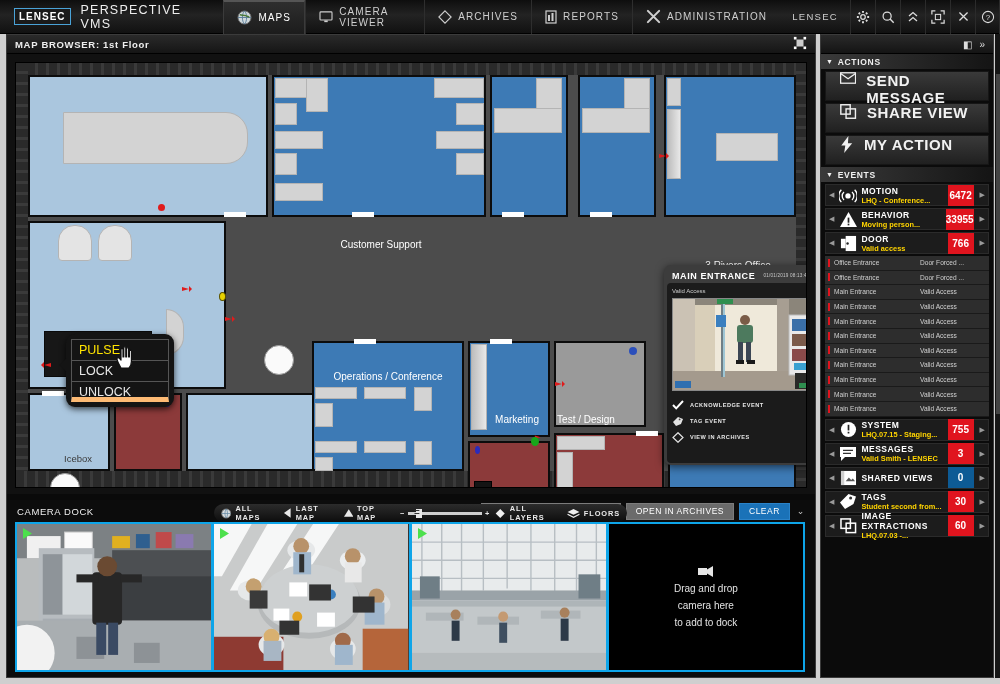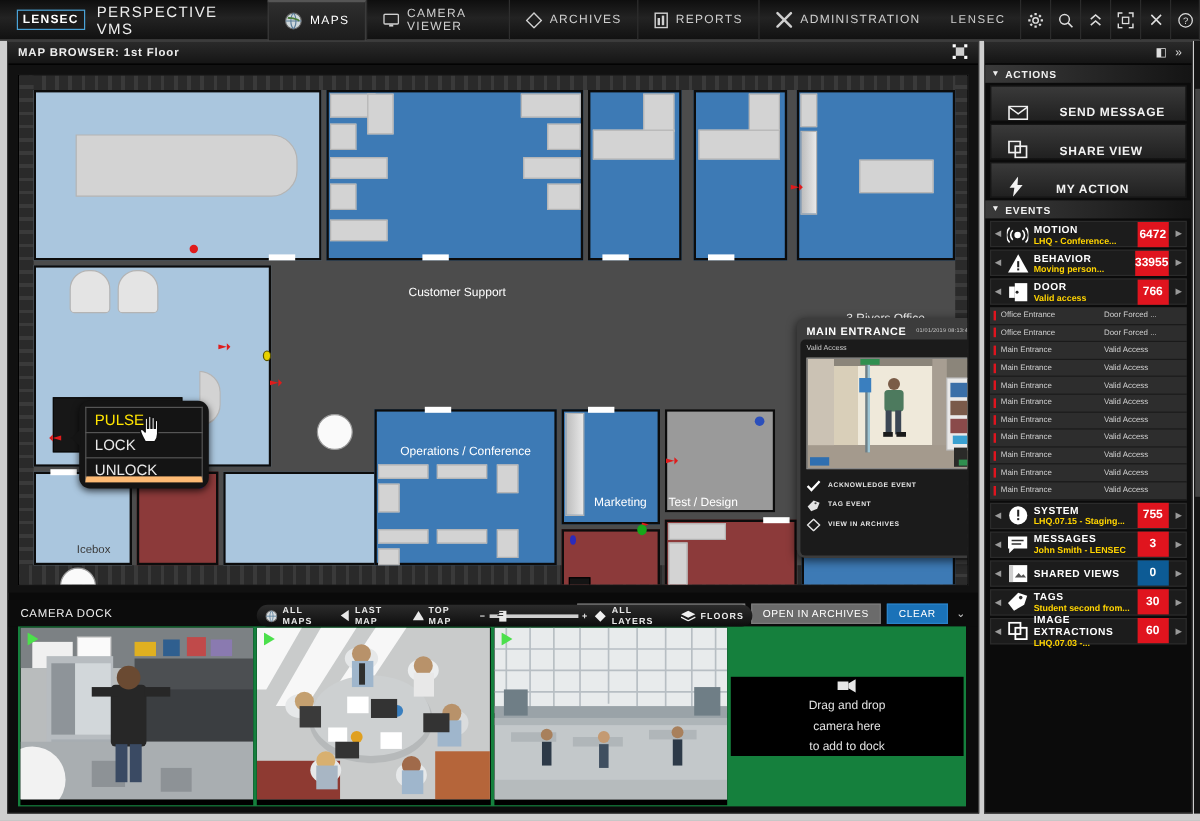--- a/index.html
+++ b/index.html
@@ -100,39 +100,39 @@
   
   #dock { position:absolute; left:0; top:465px; width:808px; height:177px;
     background:#0c0c0c; }
   #dockhd { height:22px; display:flex; align-items:center; padding:0 6px 0 10px;
     color:#eee; font-size:9.5px; letter-spacing:.6px; background:#0c0c0c; }
   .dbtn { height:17px; padding:0 9px; display:flex; align-items:center;
     font-size:8.5px; letter-spacing:.5px; color:#fff; background:#6b6b6b;
     margin-left:5px; cursor:pointer; border:1px solid #7c7c7c;}
   .dbtn.blue { background:#1a72b8; border-color:#2a83c9; }
   #dockgrid { position:absolute; left:8px; top:22px; width:790px; height:150px;
-    display:flex; gap:3px; background:#15803d; padding:2px;align-items:center; }
+    display:flex; gap:3px; background:#0ea5e9; padding:2px; }
   .dcell { flex:1; position:relative; overflow:hidden; background:#000; }
   .play { position:absolute; left:5px; top:4px; z-index:3; }
   .dropmsg { display:flex; flex-direction:column; align-items:center;
     justify-content:center; height:100%; color:#e2e2e2; font-size:10px;
     line-height:14px; gap:3px; }
 
   
   #right { position:absolute; left:820px; top:0; width:174px; height:644px;
     background:#0b0b0b; border:1px solid #3b3b3b; }
   #rhd { height:19px; background:linear-gradient(180deg,#2a2a2a,#141414);
     display:flex; align-items:center; justify-content:flex-end; gap:7px;
     padding-right:8px; color:#ddd; font-size:10px; border-bottom:1px solid #000;}
   .sec { height:15px; background:linear-gradient(90deg,#3a3a3a,#141414);
     display:flex; align-items:center; padding-left:5px; color:#f0f0f0;
     font-size:8.5px; font-weight:bold; letter-spacing:.7px; }
   .abtn { height:30px; margin:2px 4px; background:linear-gradient(180deg,#3a3a3a,#202020);
-    display:flex; align-items:flex-end; gap:26px; padding-left:14px;
-    color:#f2f2f2; font-size:10px; font-weight:bold; letter-spacing:.6px;
+    display:flex; align-items:flex-start; gap:10px; padding-left:14px;
+    color:#f2f2f2; font-size:15px; font-weight:bold; letter-spacing:.6px;
     border:1px solid #161616; cursor:pointer; }
   .ev { height:22px; margin:2px 4px 2px 4px; background:#1c1c1c;
     display:flex; align-items:center; position:relative; border:1px solid #2b2b2b;
     cursor:pointer; }
   .ev .ar { color:#9a9a9a; font-size:7px; padding:0 3px; }
   .ev .ic { width:22px; display:flex; align-items:center; justify-content:center; }
   .ev .tx { flex:1; padding-left:2px; }
   .ev .tt { color:#fff; font-size:8.5px; font-weight:bold; letter-spacing:.5px;}
   .ev .sb { color:#ffd400; font-size:7.4px; font-weight:bold; }
   .badge { min-width:26px; height:21px; display:flex; align-items:center;
@@ -824,21 +824,21 @@
         <span class="ic">
           <svg width="18" height="16" viewBox="0 0 18 16">
               <path d="M1 1h16v10H6l-4 4v-4H1z" fill="#fff"></path>
               <g stroke="#333" stroke-width="1.2">
                 <path d="M4 4.4h10M4 7.4h8"></path>
               </g>
             </svg>
         </span>
         <span class="tx">
           <div class="tt">MESSAGES</div>
-          <div class="sb">John Smith - LENSEC</div>
+          <div class="sb">Valid Smith - LENSEC</div>
         </span>
         <span class="badge">3</span>
         <span class="ar">▶</span>
       </div>
 
       <div class="ev">
         <span class="ar">◀</span>
         <span class="ic">
           <svg width="17" height="16" viewBox="0 0 18 17">
               <rect x="1" y="1" width="16" height="15" fill="#fff"></rect>

